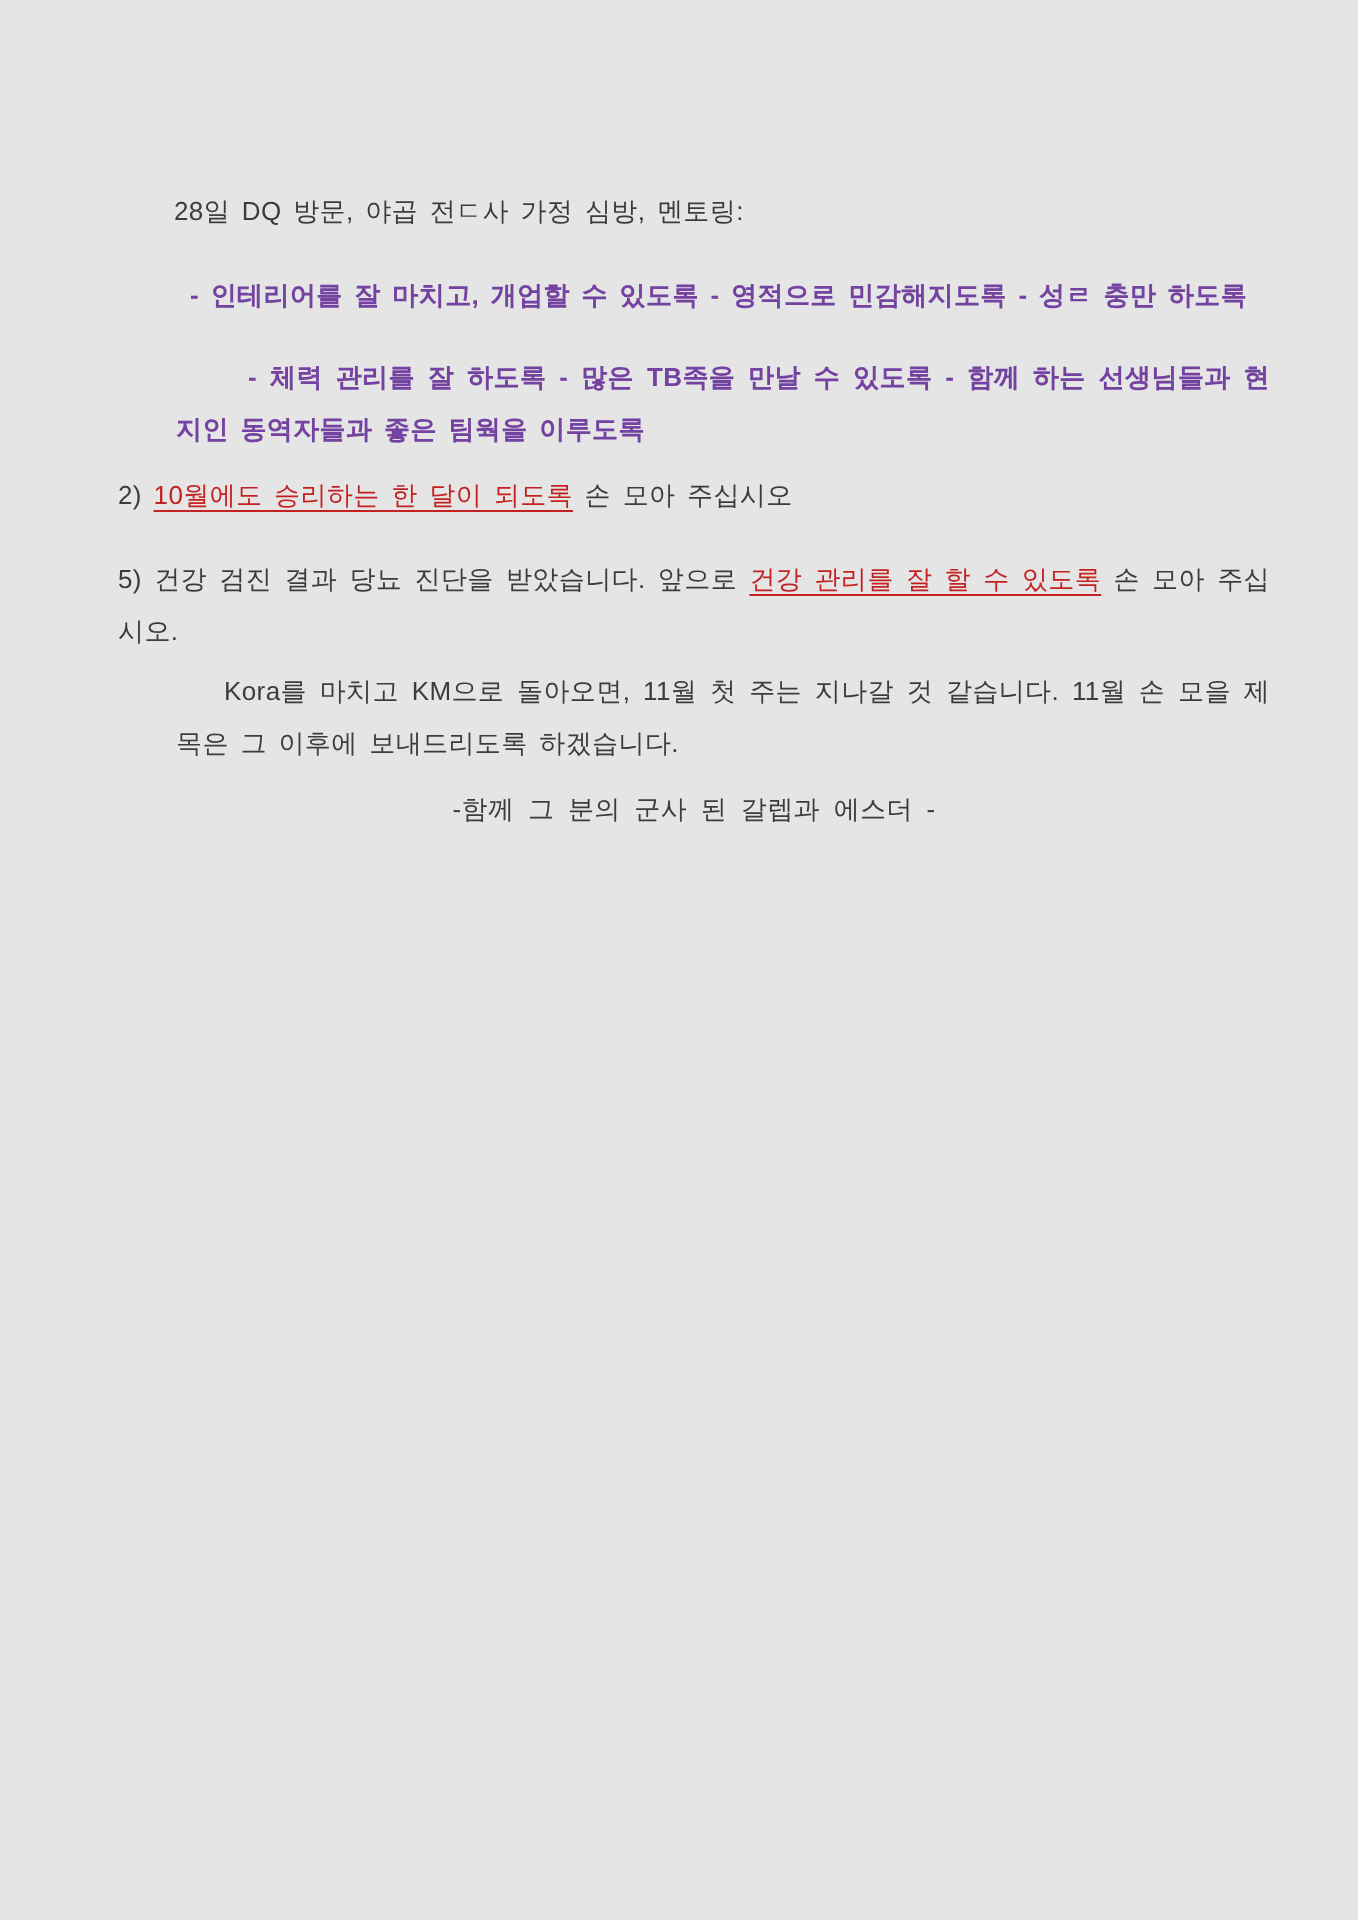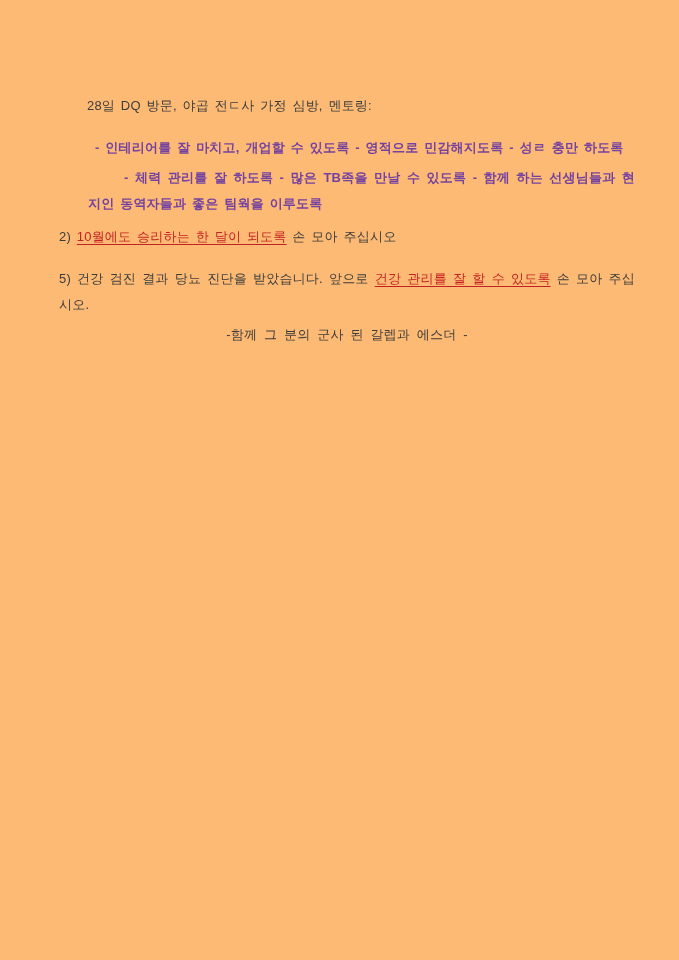--- a/index.html
+++ b/index.html
@@ -12,34 +12,34 @@
     height: 960px;
     font-family: "Liberation Sans", "DejaVu Sans", sans-serif;
     color: var(--body-color, #3c3c3c);
     overflow: hidden;
   }
   .page {
     box-sizing: border-box;
     width: 679px;
     height: 960px;
     padding: 93px 44px 0 59px;
-    background: #fdba74;
+    background: #e5e5e5;
   }
   .para {
     margin: 0;
     font-size: 13px;
     line-height: 26px;
     letter-spacing: 0.2px;
     word-spacing: 2px;
     text-align: justify;
     text-align-last: left;
   }
   
   .mb16 { margin-bottom: 16px; }
-  .mb11 { margin-bottom: 4px; }
+  .mb11 { margin-bottom: 15px; }
   .mb6  { margin-bottom: 6px; }
   .mb7  { margin-bottom: 7px; margin-left: 29px; }
   .mb4  { margin-bottom: 4px; }
   
   .ind28 { text-indent: 28px; }
   .ind36 { text-indent: 36px; }
   .ind24 { text-indent: 24px; }
   
   .run-body   { color: var(--body-color, #3c3c3c); font-weight: 400; }
   .run-purple { color: var(--purple-color, #7442a0); font-weight: 700; }
@@ -72,19 +72,22 @@
   </p>
 
   <p class="para mb16">
     <span class="run-body">2) </span><span class="run-red">10월에도 승리하는 한 달이 되도록</span><span class="run-body"> 손 모아 주십시오</span>
   </p>
 
   <p class="para mb4">
     <span class="run-body">5) 건강 검진 결과 당뇨 진단을 받았습니다. 앞으로 </span><span class="run-red">건강 관리를 잘 할 수 있도록</span><span class="run-body"> 손 모아 주십시오.</span>
   </p>
 
+  <p class="para ind24 mb7">
+    <span class="run-body">Kora를 마치고 KM으로 돌아오면, 11월 첫 주는 지나갈 것 같습니다. 11월 손 모을 제목은 그 이후에 보내드리도록 하겠습니다.</span>
+  </p>
 
 
   <p class="para signature">
     <span class="run-body">-함께 그 분의 군사 된 갈렙과 에스더 -</span>
   </p>
 
 </div>
 
 </body></html>

